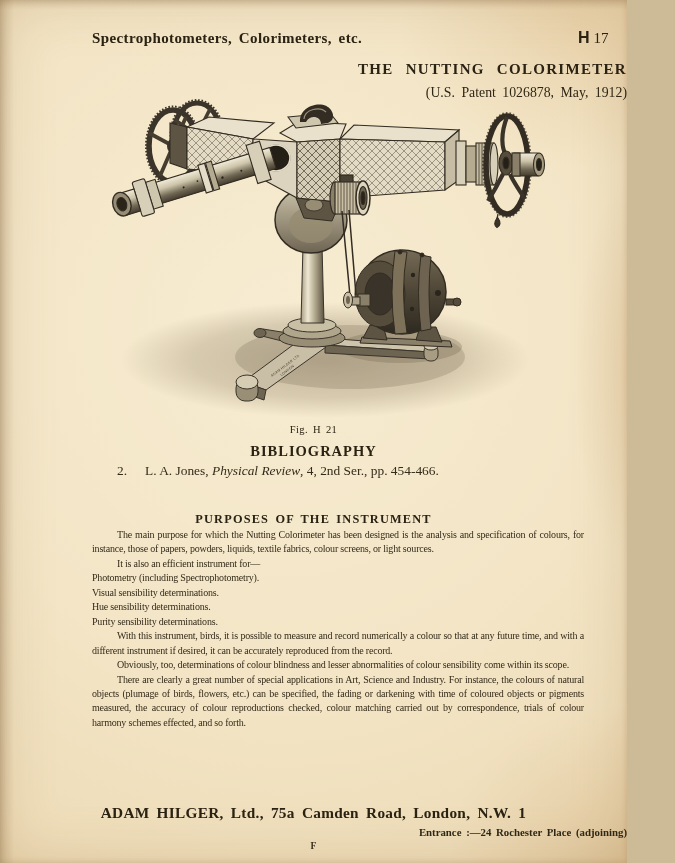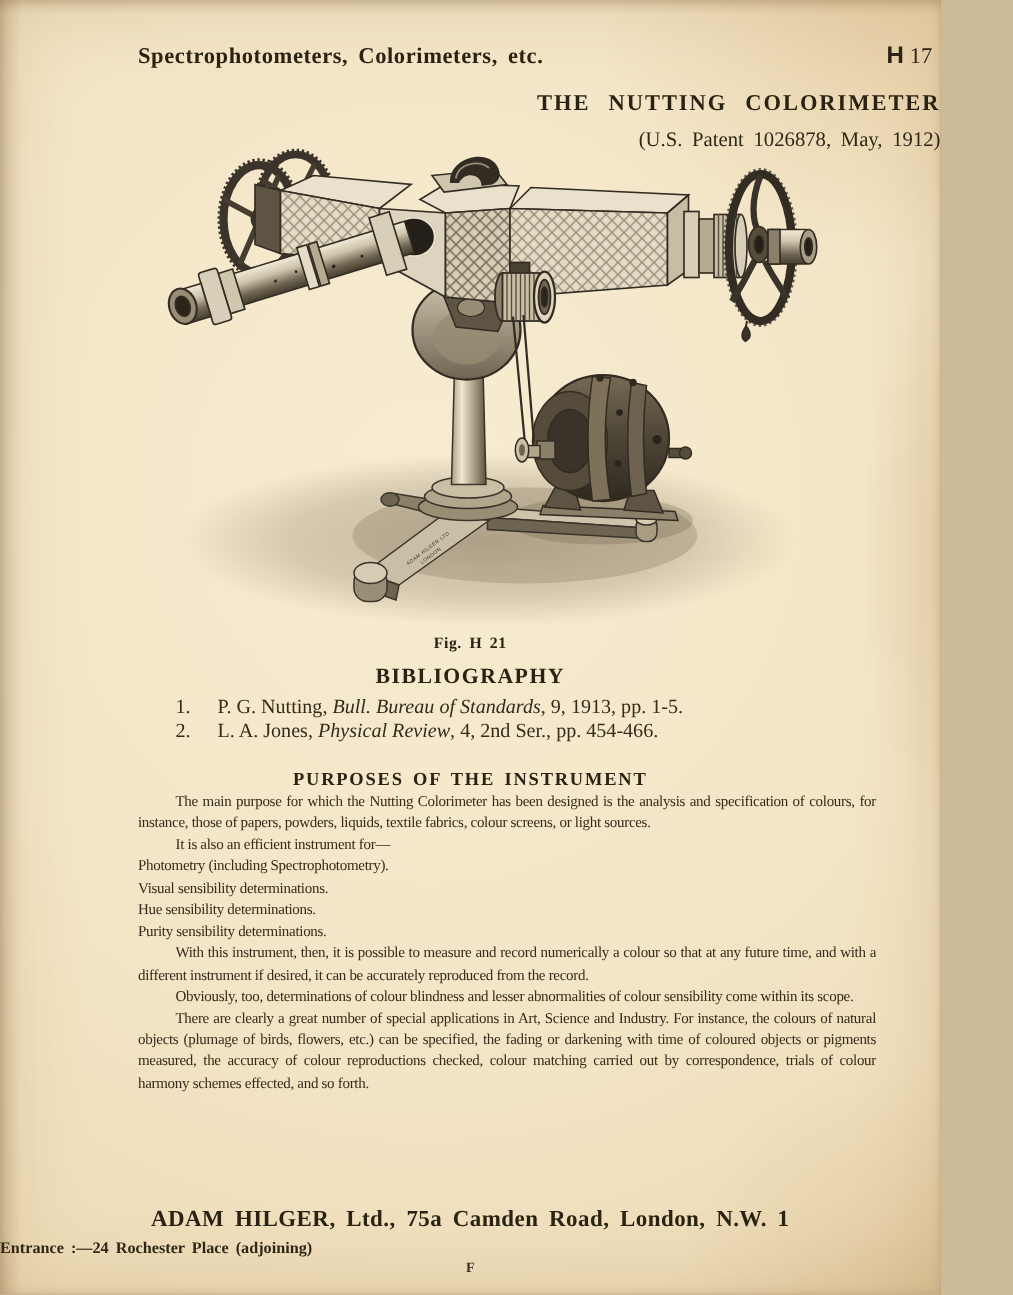--- a/index.html
+++ b/index.html
@@ -12,41 +12,41 @@
     box-shadow:inset 0 0 55px rgba(150,110,55,.22), inset 0 0 6px rgba(120,85,40,.25);
   }
   .blotch{position:absolute;pointer-events:none;}
   .b-topright{right:0;top:0;width:230px;height:170px;background:radial-gradient(ellipse at 80% 15%, rgba(196,146,84,.20), rgba(196,146,84,0) 70%);}
   .b-rightedge{right:-20px;top:180px;width:70px;height:380px;background:radial-gradient(ellipse at 100% 50%, rgba(190,140,80,.22), rgba(190,140,80,0) 75%);}
   .b-leftedge{left:0;top:0;width:14px;height:863px;background:linear-gradient(90deg, rgba(110,78,40,.22), rgba(110,78,40,0));}
   .b-topedge{left:0;top:0;width:675px;height:10px;background:linear-gradient(180deg, rgba(110,78,40,.16), rgba(110,78,40,0));}
   .b-botright{right:0;bottom:0;width:180px;height:160px;background:radial-gradient(ellipse at 95% 95%, rgba(170,120,60,.18), rgba(170,120,60,0) 70%);}
 
   .hdr-left{position:absolute;left:92px;top:30px;font-weight:bold;font-size:15px;letter-spacing:.4px;word-spacing:2.5px;color:#2a2212;}
-  .hdr-right{position:absolute;left:591px;top:29px;color:#2a2212;white-space:nowrap;}
+  .hdr-right{position:absolute;left:578px;top:29px;color:#2a2212;white-space:nowrap;}
   .hdr-right .h{font-family:"Liberation Sans",sans-serif;font-weight:bold;font-size:16px;}
   .hdr-right .n{font-size:15px;margin-left:4px;}
 
   .title{position:absolute;left:0;top:61px;width:100%;text-align:right;font-weight:bold;font-size:15px;letter-spacing:1.3px;word-spacing:7px;color:#2a2212;}
   .patent{position:absolute;left:0;top:85px;width:100%;text-align:right;font-size:13.8px;word-spacing:3px;color:#2f2716;}
 
   .figwrap{position:absolute;left:100px;top:95px;width:480px;height:332px;}
-  .figcap{position:absolute;left:0;top:424px;width:100%;text-align:center;font-weight:bold;font-size:10.5px;word-spacing:2px;letter-spacing:.4px;color:#2a2212;}
+  .figcap{position:absolute;left:0;top:424px;width:100%;text-align:center;font-weight:normal;font-size:10.5px;word-spacing:2px;letter-spacing:.4px;color:#2a2212;}
 
   .bib-head{position:absolute;left:0;top:443px;width:100%;text-align:center;font-weight:bold;font-size:14.5px;letter-spacing:1px;color:#2a2212;}
   .bib{position:absolute;left:117px;top:463px;font-size:13.4px;line-height:16.4px;color:#342b1a;}
   .bib-num{display:inline-block;width:28px;}
 
   .purp-head{position:absolute;left:0;top:512px;width:100%;text-align:center;font-weight:bold;font-size:12.3px;letter-spacing:1.2px;word-spacing:2px;color:#2a2212;}
   .bodytext{position:absolute;left:92px;top:528px;width:492px;font-size:10px;line-height:14.45px;letter-spacing:-0.2px;text-align:justify;color:#342b1a;}
   .bodytext p{margin:0;text-indent:25px;}
   .apps{text-align:left;}
 
   .foot-co{position:absolute;left:0;top:804px;width:100%;text-align:center;font-weight:bold;font-size:15.3px;word-spacing:3px;letter-spacing:.3px;color:#2a2212;}
-  .foot-ent{position:absolute;left:0;top:826px;width:100%;text-align:left;font-weight:bold;font-size:10.8px;word-spacing:2px;color:#2f2716;}
+  .foot-ent{position:absolute;left:0;top:826px;width:100%;text-align:right;font-weight:bold;font-size:10.8px;word-spacing:2px;color:#2f2716;}
   .foot-sig{position:absolute;left:0;top:841px;width:100%;text-align:center;font-weight:bold;font-size:9.5px;color:#3a3020;}
 </style>
 </head>
 <body>
 
 <div id="page">
 
   <div class="blotch b-topright"></div>
   <div class="blotch b-rightedge"></div>
   <div class="blotch b-leftedge"></div>
@@ -230,36 +230,35 @@
       <path d="M398,119 L397,124" stroke-width="1.3"></path>
       <path d="M397,123 q-4.5,6.5 0,9.5 q5.5,-3 1,-9.5 z" fill="#3a332a"></path>
     </g>
   </svg>
   </div>
 
   <div class="figcap">Fig. H 21</div>
 
   <div class="bib-head">BIBLIOGRAPHY</div>
   <div class="bib">
-    <div><span class="bib-num">1.</span><span><span>P. G. Nutting, </span><i>Bull. Bureau of Standards</i><span>, 9, 1913, pp. 1-5.</span></span></div>
     <div><span class="bib-num">2.</span><span><span>L. A. Jones, </span><i>Physical Review</i><span>, 4, 2nd Ser., pp. 454-466.</span></span></div>
   </div>
 
   <div class="purp-head">PURPOSES OF THE INSTRUMENT</div>
 
   <div class="bodytext">
     <p>The main purpose for which the Nutting Colorimeter has been designed is the analysis and specification of colours, for instance, those of papers, powders, liquids, textile fabrics, colour screens, or light sources.</p>
     <p>It is also an efficient instrument for—</p>
     <div class="apps">
       <div>Photometry (including Spectrophotometry).</div>
       <div>Visual sensibility determinations.</div>
       <div>Hue sensibility determinations.</div>
       <div>Purity sensibility determinations.</div>
     </div>
-    <p>With this instrument, then, it is possible to measure and record numerically a colour so that at any future time, and with a different instrument if desired, it can be accurately reproduced from the record.</p>
+    <p>With this instrument, birds, it is possible to measure and record numerically a colour so that at any future time, and with a different instrument if desired, it can be accurately reproduced from the record.</p>
     <p>Obviously, too, determinations of colour blindness and lesser abnormalities of colour sensibility come within its scope.</p>
     <p>There are clearly a great number of special applications in Art, Science and Industry.  For instance, the colours of natural objects (plumage of birds, flowers, etc.) can be specified, the fading or darkening with time of coloured objects or pigments measured, the accuracy of colour reproductions checked, colour matching carried out by correspondence, trials of colour harmony schemes effected, and so forth.</p>
   </div>
 
   <div class="foot-co">ADAM HILGER, Ltd., 75a Camden Road, London, N.W. 1</div>
   <div class="foot-ent">Entrance :—24 Rochester Place (adjoining)</div>
   <div class="foot-sig">F</div>
 
 </div>
 

